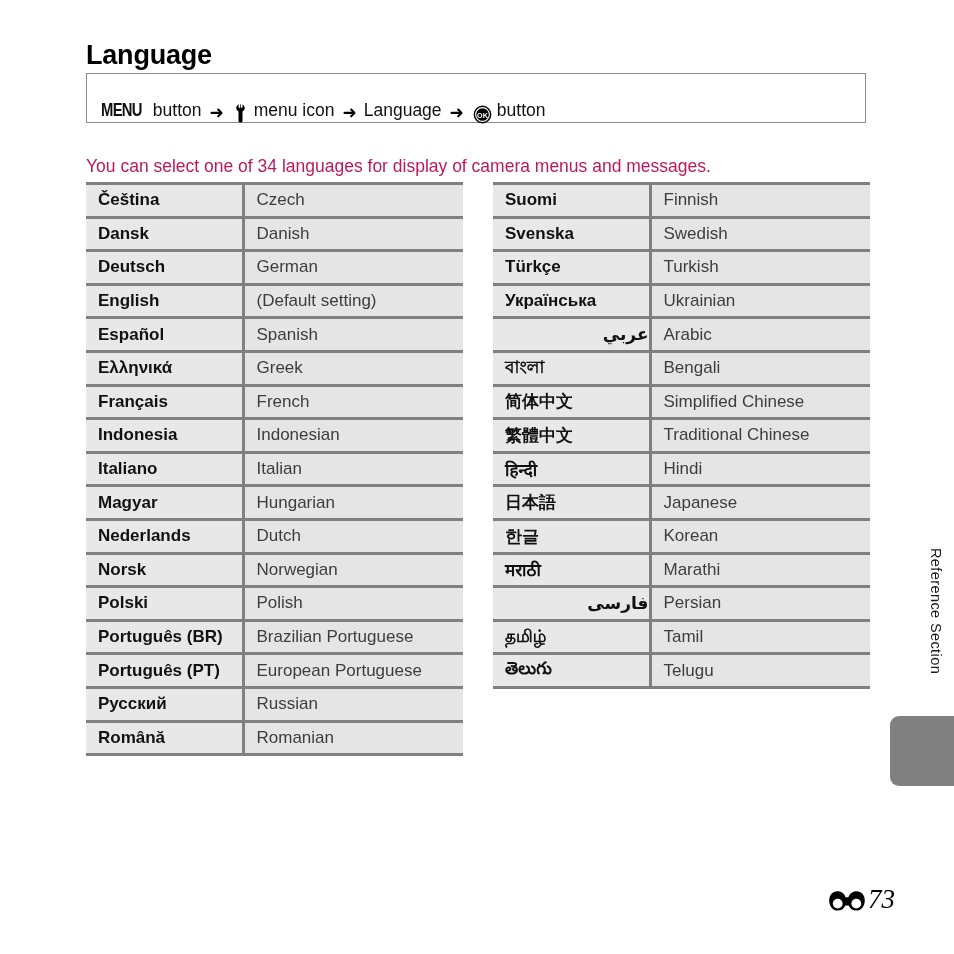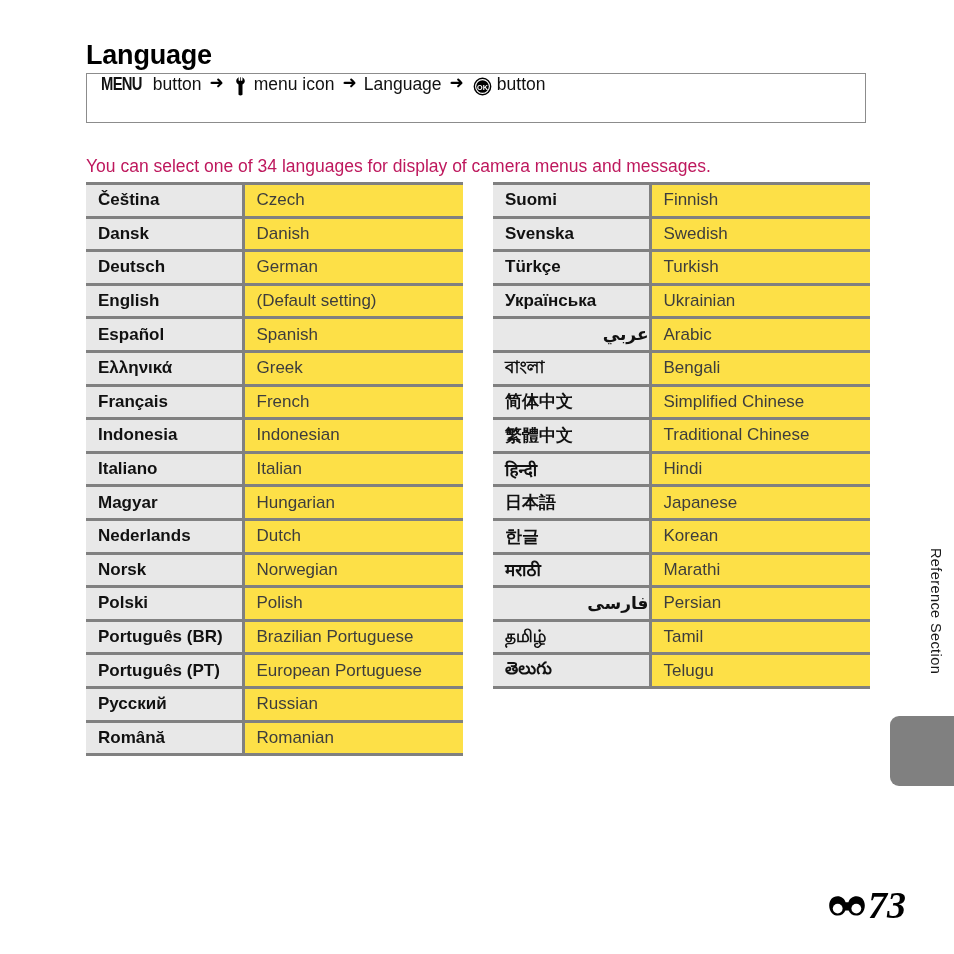--- a/index.html
+++ b/index.html
@@ -37,21 +37,21 @@
     border: 1.5px solid #8c8c8c;
     box-sizing: border-box;
     background: #ffffff;
   }
   #nav-path-inner {
     position: absolute;
     left: 14px;
     top: 0;
     height: 47px;
     display: flex;
-    align-items: flex-start;
+    align-items: flex-end;
     font-size: 17.5px;
     color: #111111;
     white-space: nowrap;
   }
   .nav-seg { margin: 0; }
   .menu-word {
     font-family: "Liberation Sans Narrow", "Liberation Sans", sans-serif;
     font-weight: bold;
     font-size: 18px;
     letter-spacing: -0.8px;
@@ -118,21 +118,21 @@
   }
   .col-native {
     width: 157px;
     background: #e8e8e8;
     font-weight: bold;
     color: #111111;
     border-right: 3px solid #808080;
   }
   .col-english {
     width: 220px;
-    background: #fde047;
+    background: #e5e5e5;
     color: #3d3d3d;
     font-weight: normal;
   }
   
   .script-rtl      { font-weight: bold; font-size: 16px; direction: rtl; }
   .script-indic    { font-weight: bold; font-size: 17px; }
   .script-cjk      { font-weight: bold; font-size: 16px; }
   .script-thai     { font-weight: normal; font-size: 17px; }
 
   
@@ -162,22 +162,22 @@
     position: absolute;
     left: 828px;
     top: 886px;
     display: flex;
     align-items: center;
     gap: 2px;
   }
   #page-number {
     font-family: "Liberation Serif", "DejaVu Serif", serif;
     font-style: italic;
-    font-size: 38px;
-    font-weight: bold;
+    font-size: 27px;
+    font-weight: normal;
     color: #000000;
     line-height: 1;
   }
   .ref-glyph {
     display: inline-block;
     width: 38px;
     height: 24px;
     position: relative;
     top: 1px;
   }

